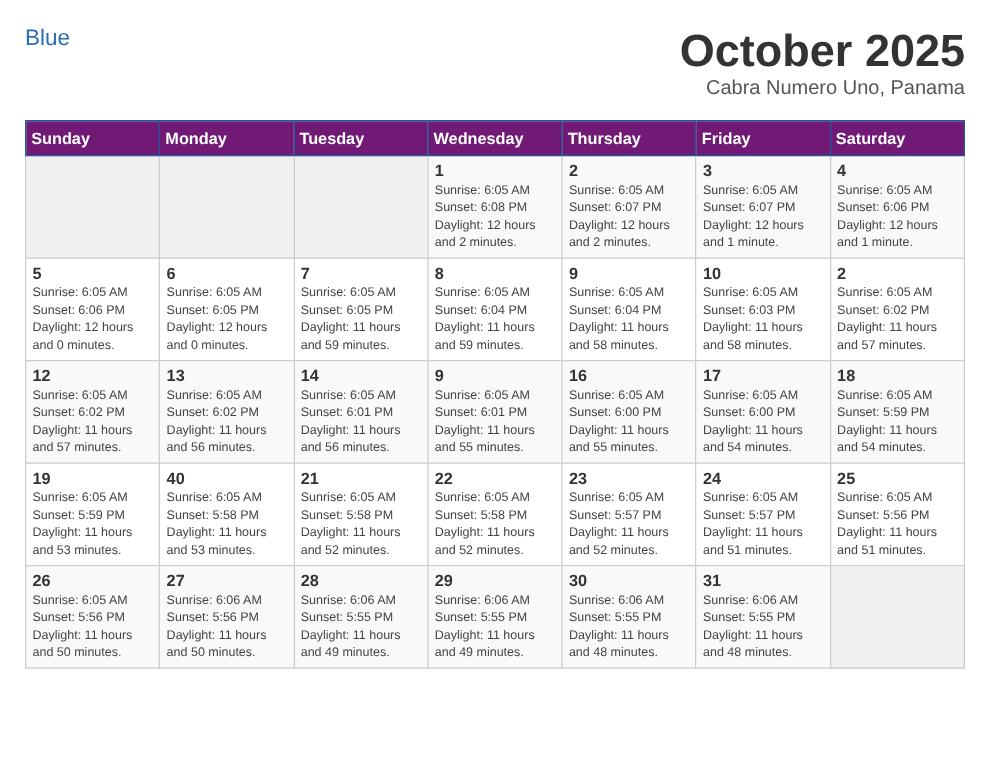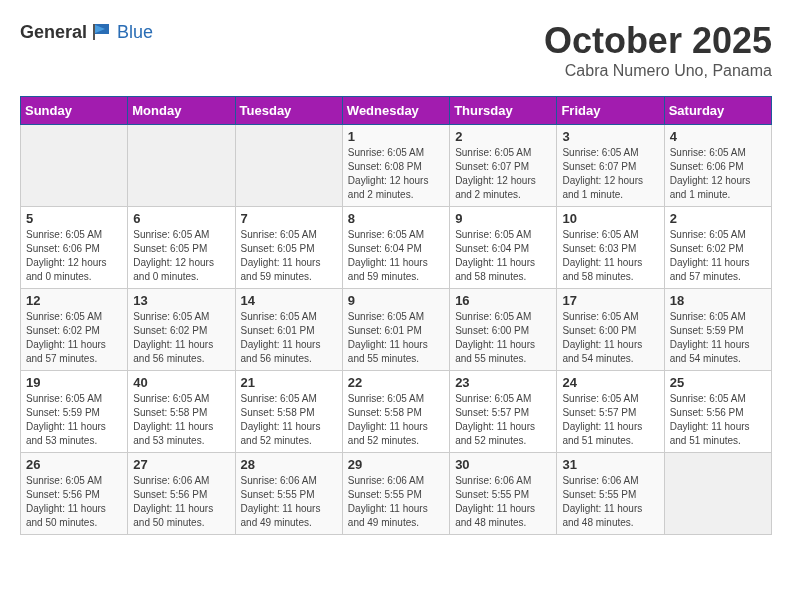--- a/index.html
+++ b/index.html
@@ -47,21 +47,21 @@
     .location-title {
       font-size: 16px;
       color: #555;
     }
     .calendar {
       width: 100%;
       border-collapse: collapse;
       border: 1px solid #ccc;
     }
     .calendar th {
-      background: #a21caf;
+      background: #701a75;
       color: #fff;
       font-size: 13px;
       padding: 6px 4px;
       text-align: left;
       border: 1px solid #1e5a9a;
     }
     .calendar td {
       vertical-align: top;
       border: 1px solid #ccc;
       padding: 4px 5px;
@@ -89,28 +89,20 @@
     }
     .empty-cell {
       background: #f0f0f0 !important;
     }
   </style>
 </head>
 <body>
 
 <div class="header">
   <div class="logo">
-    <div style="display:flex;align-items:center;">
-      <span class="logo-text-general">General</span>
-      <svg class="logo-icon" viewBox="0 0 24 24" xmlns="http://www.w3.org/2000/svg">
-        <polygon points="4,4 20,4 20,14 4,14" fill="#2a6db5"></polygon>
-        <polygon points="4,4 16,9 4,14" fill="#4a9de0"></polygon>
-        <rect x="4" y="4" width="2" height="16" fill="#555"></rect>
-      </svg>
-    </div>
     <span class="logo-text-blue">Blue</span>
   </div>
   <div class="title-block">
     <div class="month-title">October 2025</div>
     <div class="location-title">Cabra Numero Uno, Panama</div>
   </div>
 </div>
 
 <table class="calendar">
   <thead>

